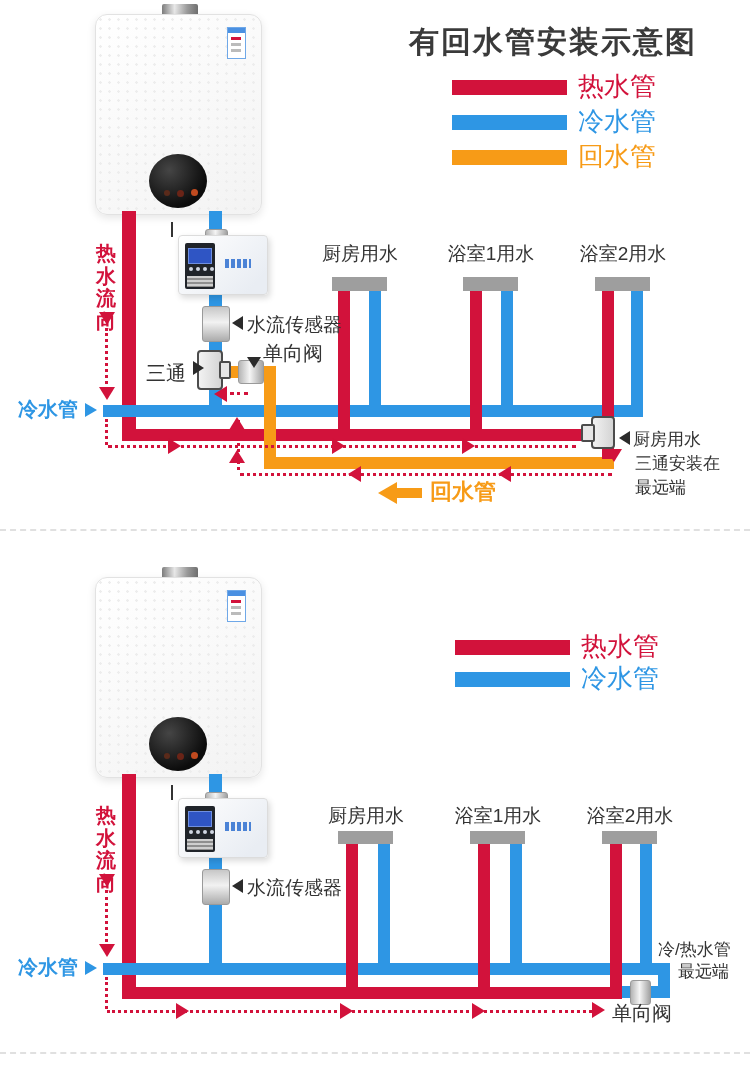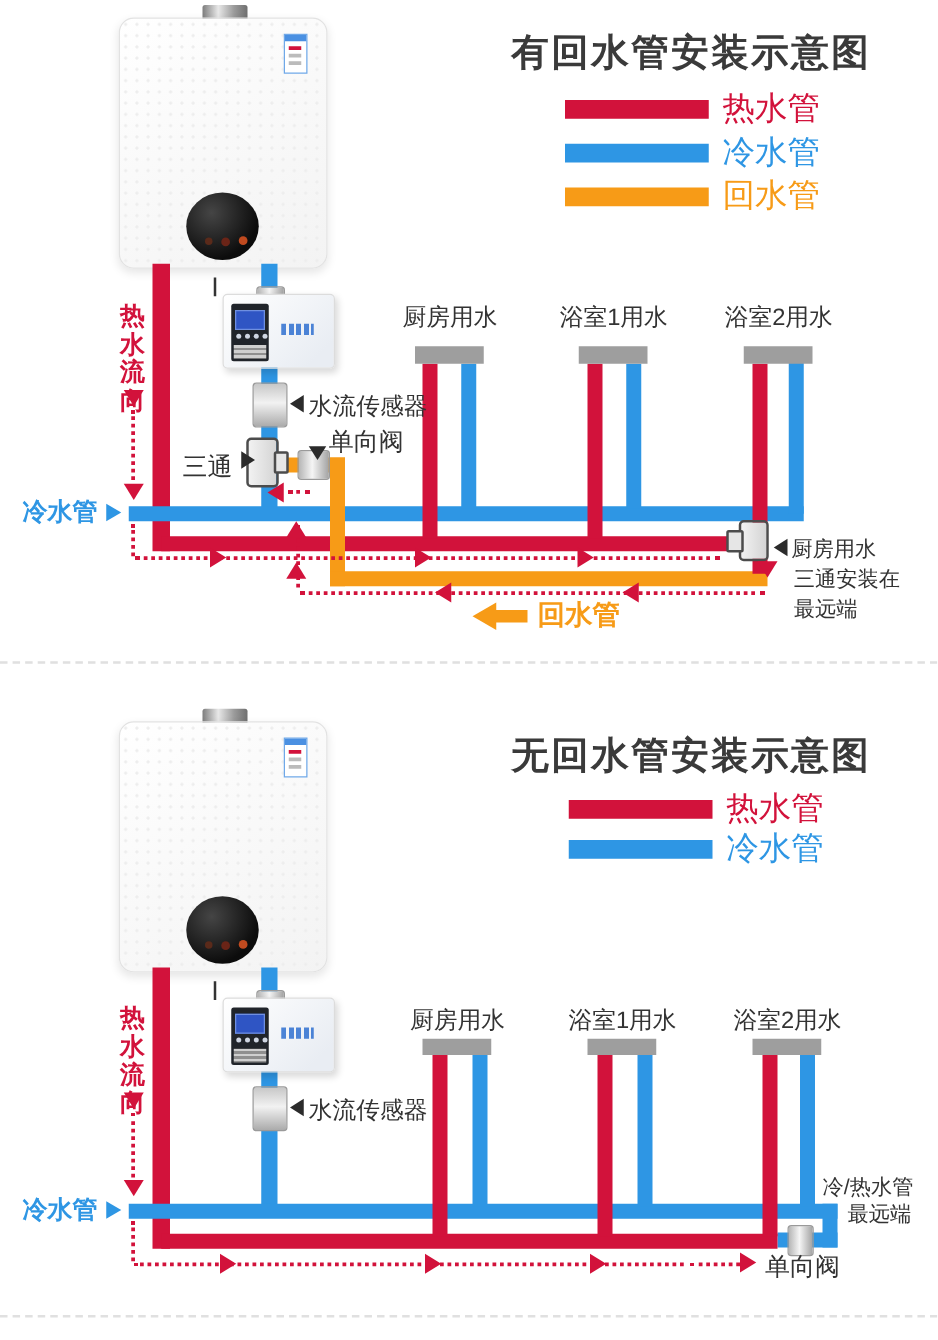--- a/index.html
+++ b/index.html
@@ -169,21 +169,20 @@
   <div class="tri tr-l" style="left:498px;top:466px;"></div>
   <div class="dot-v" style="left:237px;top:420px;height:50px;"></div>
   <div class="tri tr-u" style="left:229px;top:417px;"></div>
   <div class="tri tr-u" style="left:229px;top:450px;"></div>
   <div class="tri tr-l" style="left:214px;top:386px;"></div>
   <div class="dot-h" style="left:230px;top:392px;width:18px;"></div>
 
   <div class="divider" style="top:529px;"></div>
   <div class="divider" style="top:1052px;"></div>
 
-  <div class="title s" style="left:368px;top:584px;width:370px;">无回水管安装示意图</div>
 
   <div class="s hot" style="left:455px;top:640px;width:115px;height:15px;"></div>
   <div class="leg-t" style="left:581px;top:629px;color:#d2123b;">热水管</div>
   <div class="s cold" style="left:455px;top:672px;width:115px;height:15px;"></div>
   <div class="leg-t" style="left:581px;top:661px;color:#2e96e4;">冷水管</div>
 
   <div class="flue" style="left:162px;top:567px;width:36px;height:22px;"></div>
   <div class="flue" style="left:157px;top:583px;width:46px;height:7px;"></div>
   <div class="heater" style="left:95px;top:577px;"></div>
   <div class="sticker" style="left:227px;top:590px;"></div>

